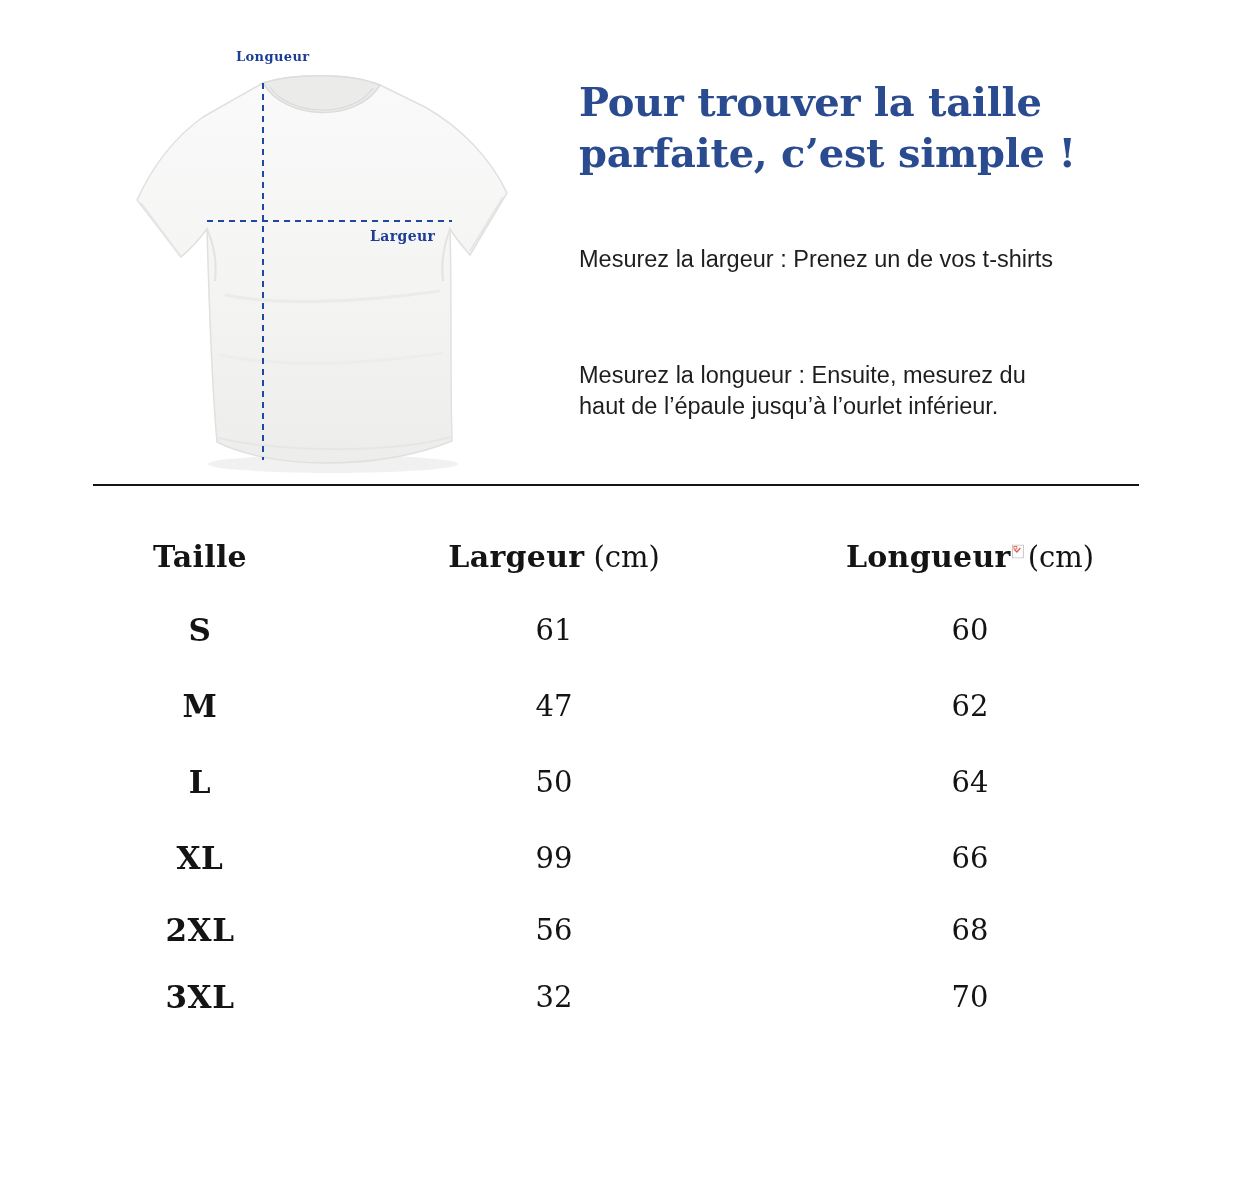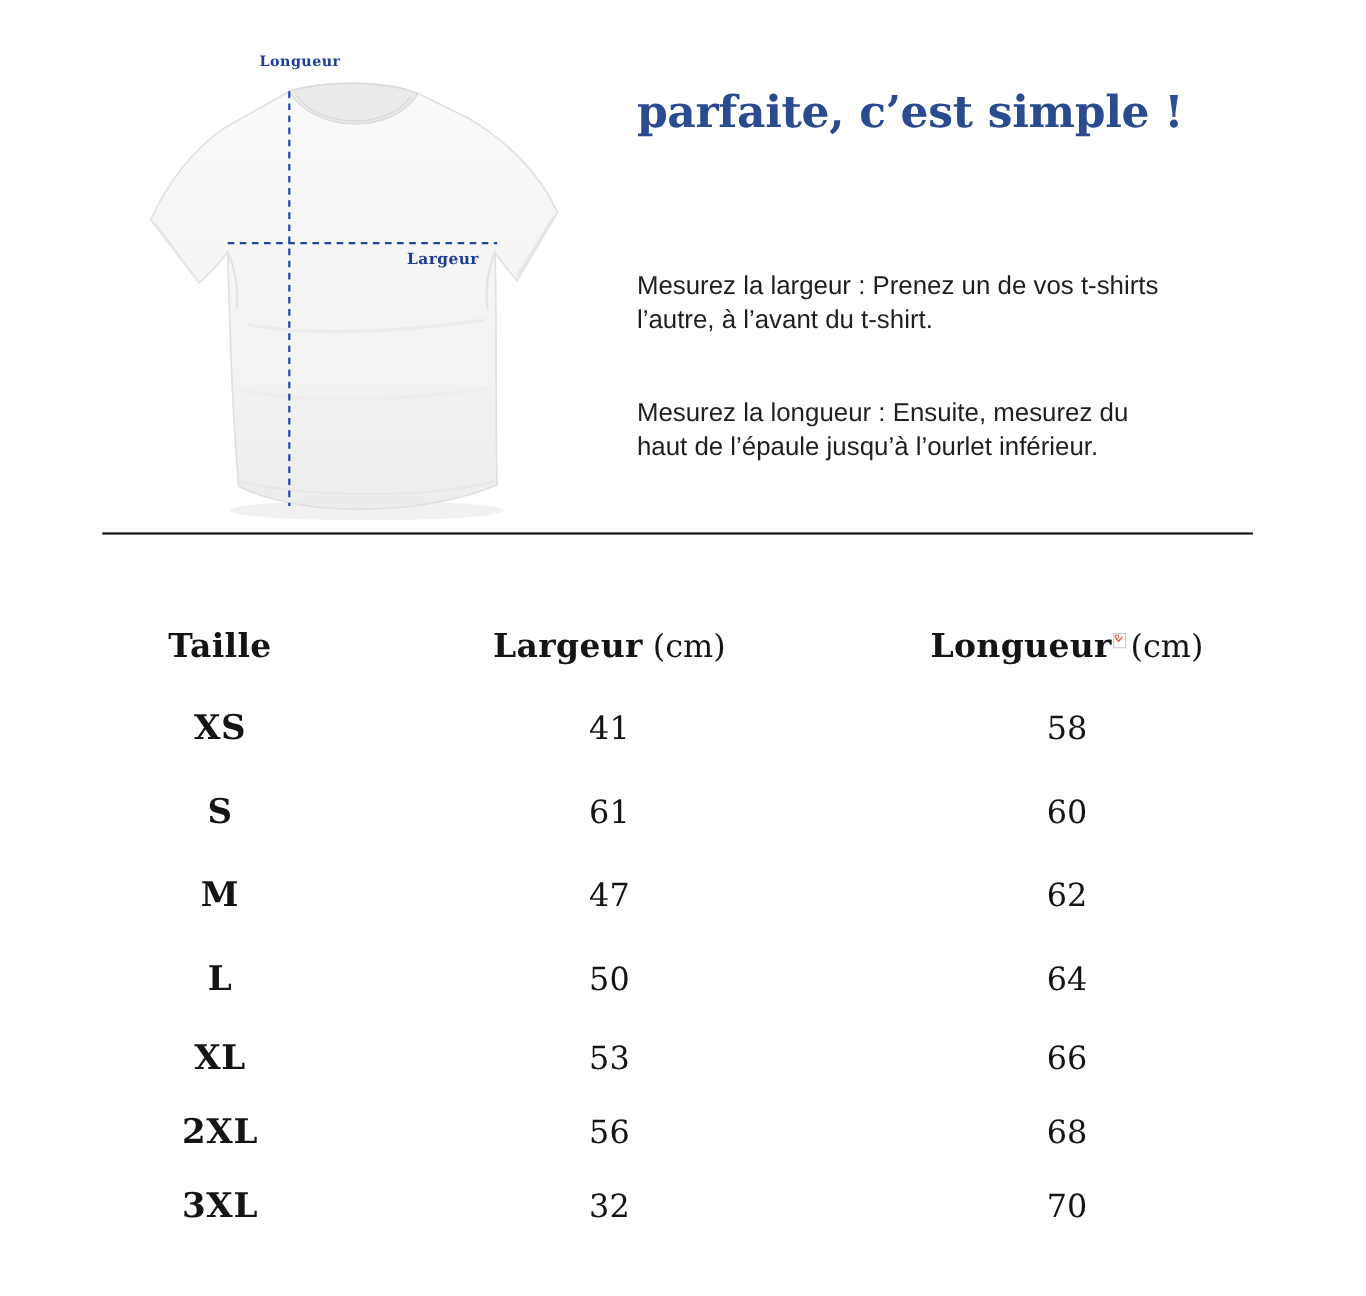--- a/index.html
+++ b/index.html
@@ -35,21 +35,21 @@
 
   
   #divider{left:93px;top:484px;width:1046px;height:2px;background:var(--divider,#141414);}
 
   
   #size-table{left:0;top:520px;width:1242px;font-family:"DejaVu Serif",serif;color:var(--table-text,#141414);}
   .trow,#table-header{position:relative;width:1242px;}
   #table-header{height:72px;}
   .trow{height:76px;}
   .trow:nth-child(n+6){height:67px;}
-  .cell{position:absolute;top:50%;transform:translate(-50%,-50%);white-space:nowrap;text-align:center;margin-top:32px;}
+  .cell{position:absolute;top:50%;transform:translate(-50%,-50%);white-space:nowrap;text-align:center;}
   .col1{left:200px;}
   .col2{left:554px;}
   .col3{left:970px;}
   .th-bold{font-weight:bold;font-size:30px;letter-spacing:.3px;}
   .th-unit{font-size:29px;font-weight:normal;margin-left:9px;}
   .size-cell{font-weight:bold;font-size:31px;letter-spacing:.5px;}
   .num-cell{font-size:29px;}
   #broken-image-icon{display:inline-block;vertical-align:8px;margin:0 2px 0 1px;}
 </style>
 </head>
@@ -96,26 +96,26 @@
   </g>
 
   <line id="longueur-line" class="dash-line" x1="168" y1="38" x2="168" y2="415"></line>
   <line id="largeur-line" class="dash-line" x1="112" y1="176" x2="357" y2="176"></line>
 </svg>
 
 <div id="longueur-label" class="abs shirt-label">Longueur</div>
 <div id="largeur-label" class="abs shirt-label">Largeur</div>
 
 <div id="page-title" class="abs">
+  <div>Pour trouver la taille</div>
   <div>parfaite, c’est simple !</div>
 </div>
 
 <div id="para-largeur" class="abs intro-para">
   <div><strong>Mesurez la largeur :</strong><span> Prenez un de vos t-shirts</span></div>
-  <div>l’autre, à l’avant du t-shirt.</div>
 </div>
 
 <div id="para-longueur" class="abs intro-para">
   <div><strong>Mesurez la longueur :</strong><span> Ensuite, mesurez du</span></div>
   <div>haut de l’épaule jusqu’à l’ourlet inférieur.</div>
 </div>
 
 <div id="divider" class="abs"></div>
 
 <div id="size-table" class="abs">
@@ -130,42 +130,37 @@
     <div class="cell col3">
       <span class="th-bold">Longueur</span><svg id="broken-image-icon" width="12" height="14">
           <rect x="0.5" y="0.5" width="11" height="13" fill="#ffffff" stroke="#c2c2c2"></rect>
           <path d="M2.5 5 L5 7.5 L8.5 3.5" stroke="#e05a4e" stroke-width="1.2" fill="none"></path>
           <rect x="2" y="2" width="3" height="2.5" fill="none" stroke="#e05a4e" stroke-width="0.8"></rect>
         </svg><span class="th-unit" style="margin-left:2px;">(cm)</span>
     </div>
   </div>
 
   <div class="trow">
-    <div class="cell col1 size-cell">XS</div>
-    <div class="cell col2 num-cell">41</div>
-    <div class="cell col3 num-cell">58</div>
-  </div>
-  <div class="trow">
     <div class="cell col1 size-cell">S</div>
     <div class="cell col2 num-cell">61</div>
     <div class="cell col3 num-cell">60</div>
   </div>
   <div class="trow">
     <div class="cell col1 size-cell">M</div>
     <div class="cell col2 num-cell">47</div>
     <div class="cell col3 num-cell">62</div>
   </div>
   <div class="trow">
     <div class="cell col1 size-cell">L</div>
     <div class="cell col2 num-cell">50</div>
     <div class="cell col3 num-cell">64</div>
   </div>
   <div class="trow">
     <div class="cell col1 size-cell">XL</div>
-    <div class="cell col2 num-cell">53</div>
+    <div class="cell col2 num-cell">99</div>
     <div class="cell col3 num-cell">66</div>
   </div>
   <div class="trow">
     <div class="cell col1 size-cell">2XL</div>
     <div class="cell col2 num-cell">56</div>
     <div class="cell col3 num-cell">68</div>
   </div>
   <div class="trow">
     <div class="cell col1 size-cell">3XL</div>
     <div class="cell col2 num-cell">32</div>

